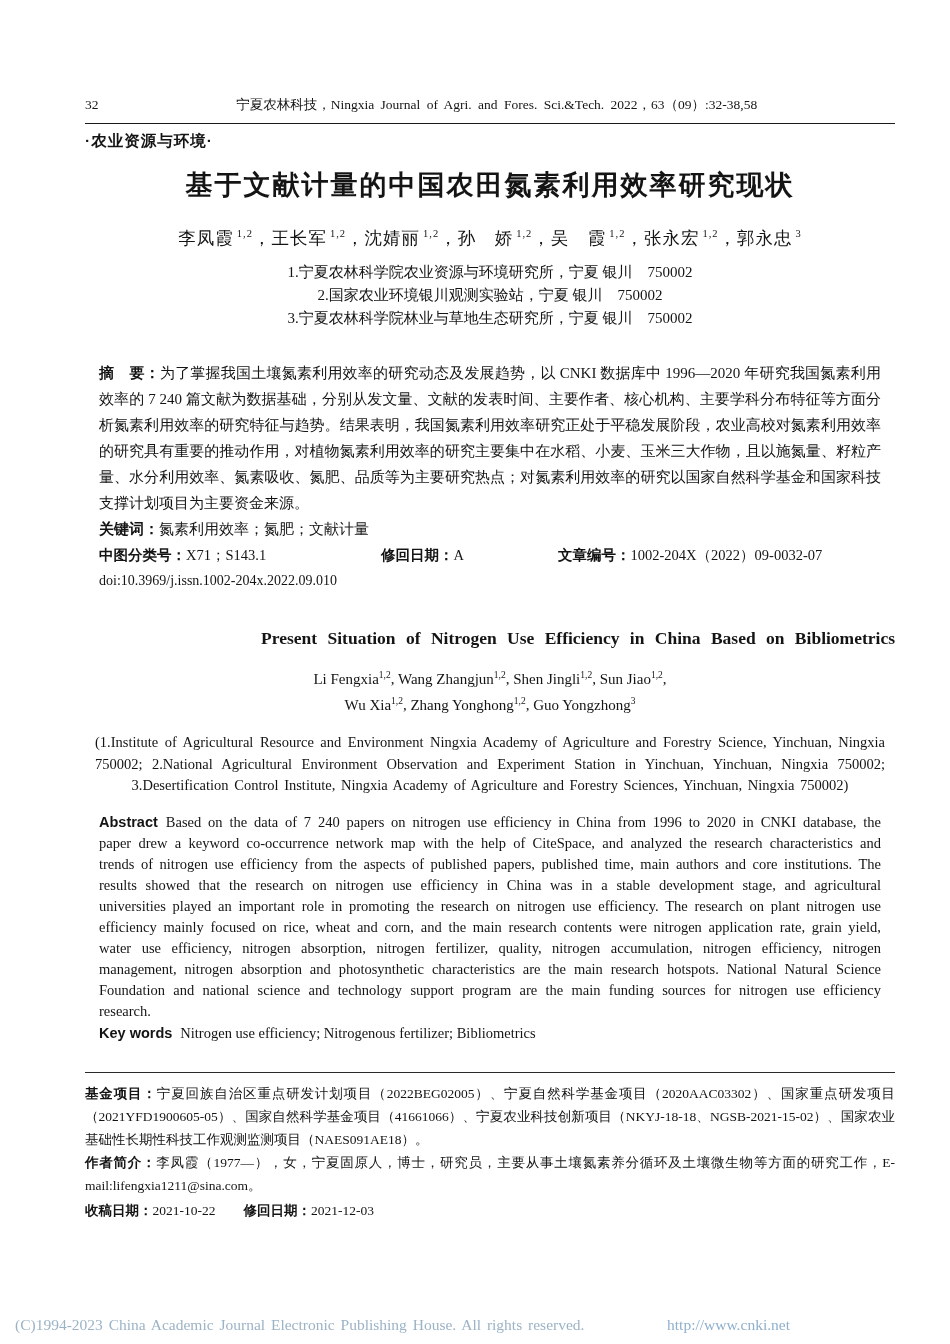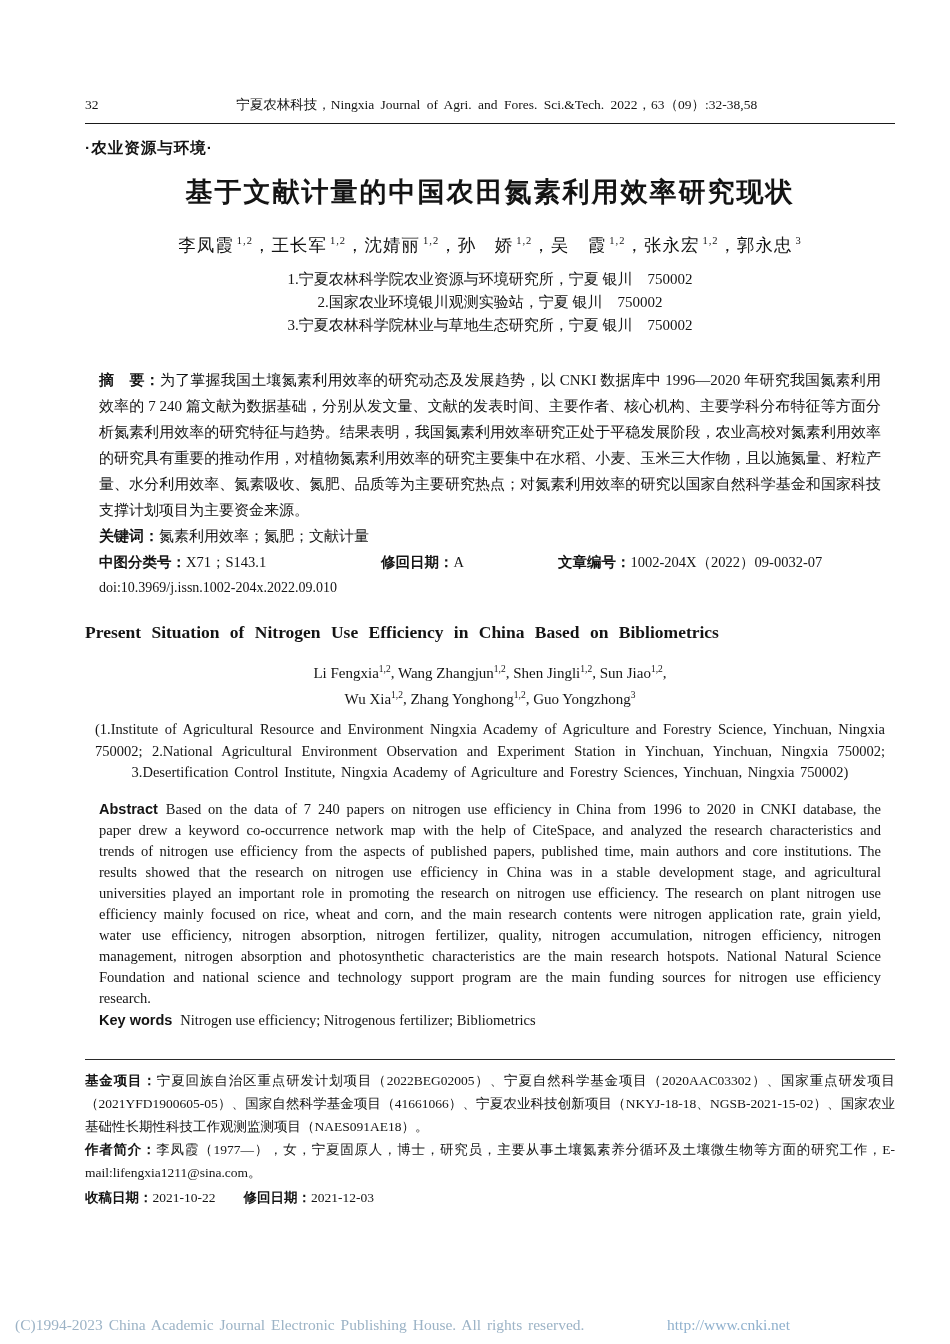--- a/index.html
+++ b/index.html
@@ -8,46 +8,46 @@
     width:950px; height:1344px; position:relative; overflow:hidden;
     font-family:"Liberation Serif","DejaVu Serif",serif;
     color:#141414;
   }
   .page { padding:96px 55px 0 85px; }
 
   .header { display:flex; align-items:baseline; font-size:13.5px; border-bottom:1.6px solid #1a1a1a; padding-bottom:9px; }
   .page-num { flex:0 0 auto; }
   .journal-line { flex:1; text-align:center; word-spacing:3px; }
 
-  .column-label { margin-top:14px; font-weight:bold; font-size:15.5px;
+  .column-label { margin-top:7px; font-weight:bold; font-size:15.5px;
     font-family:"Liberation Sans","DejaVu Sans",sans-serif; letter-spacing:1px; }
 
   .title-cn { margin-top:15px; text-align:center; font-size:27px; font-weight:bold;
     letter-spacing:2px; font-family:"Liberation Sans","DejaVu Sans",sans-serif; }
 
   .authors-cn { margin-top:23px; text-align:center; font-size:17.5px; letter-spacing:1px; }
   .authors-cn sup { font-size:10.5px; margin-left:3px; }
 
   .affils-cn { margin-top:11px; text-align:center; font-size:15px; line-height:23px; }
 
   .abstract-cn { margin-top:30px; padding:0 14px; font-size:15px; line-height:26px;
     text-align:justify; }
   .abstract-cn .lbl, .kw-cn .lbl, .class-line .lbl, .footnotes .lbl {
     font-weight:bold; font-family:"Liberation Sans","DejaVu Sans",sans-serif; }
   .kw-cn { padding:0 14px; font-size:15px; line-height:26px; }
   .class-line { padding:0 14px; margin-top:4px; font-size:14.5px; display:flex;gap:12px; }
   .class-line .seg1 { flex:0 0 270px; }
   .class-line .seg2 { flex:0 0 165px; }
   .doi-line { padding:0 14px; margin-top:8px; font-size:14px; }
 
-  .title-en { margin-top:26px; text-align:left; font-size:17.5px; font-weight:bold;
+  .title-en { margin-top:39px; text-align:right; font-size:17.5px; font-weight:bold;
     word-spacing:6px; }
   .authors-en { margin-top:15px; text-align:center; font-size:15px; line-height:22px; }
   .authors-en sup { font-size:9.5px; }
-  .affil-en { margin-top:9px; padding:0 10px; font-size:14.5px; line-height:21.5px;
+  .affil-en { margin-top:16px; padding:0 10px; font-size:14.5px; line-height:21.5px;
     text-align:justify; text-align-last:center; word-spacing:2px; }
 
   .abstract-en { margin-top:15px; padding:0 14px; font-size:14.5px; line-height:21px;
     text-align:justify; word-spacing:2.5px; }
   .abstract-en .lbl, .kw-en .lbl { font-weight:bold;
     font-family:"Liberation Sans","DejaVu Sans",sans-serif; margin-right:8px; }
   .kw-en { margin-top:1px; padding:0 14px; font-size:14.5px; line-height:21px; }
 
   .footnotes { margin-top:28px; border-top:1px solid #2a2a2a; padding-top:9px;
     font-size:13.5px; line-height:23px; text-align:justify; }

